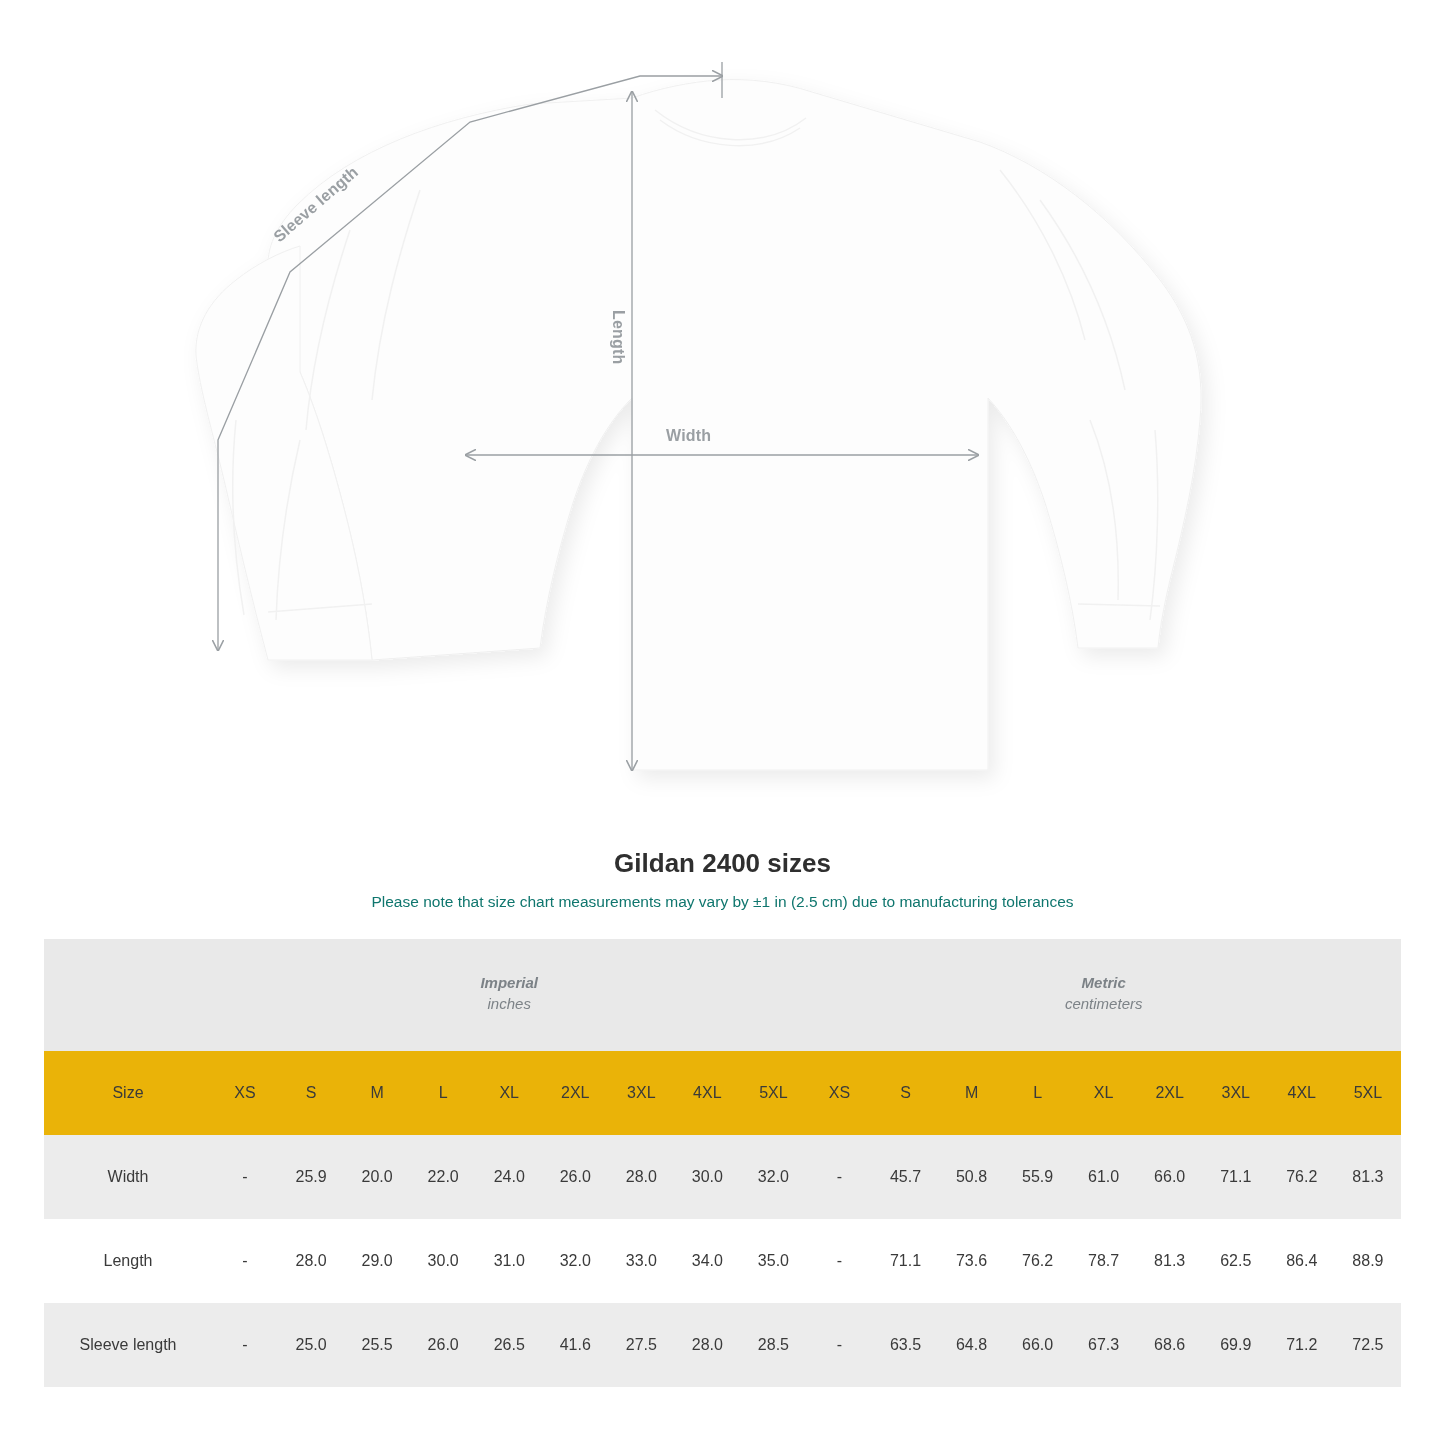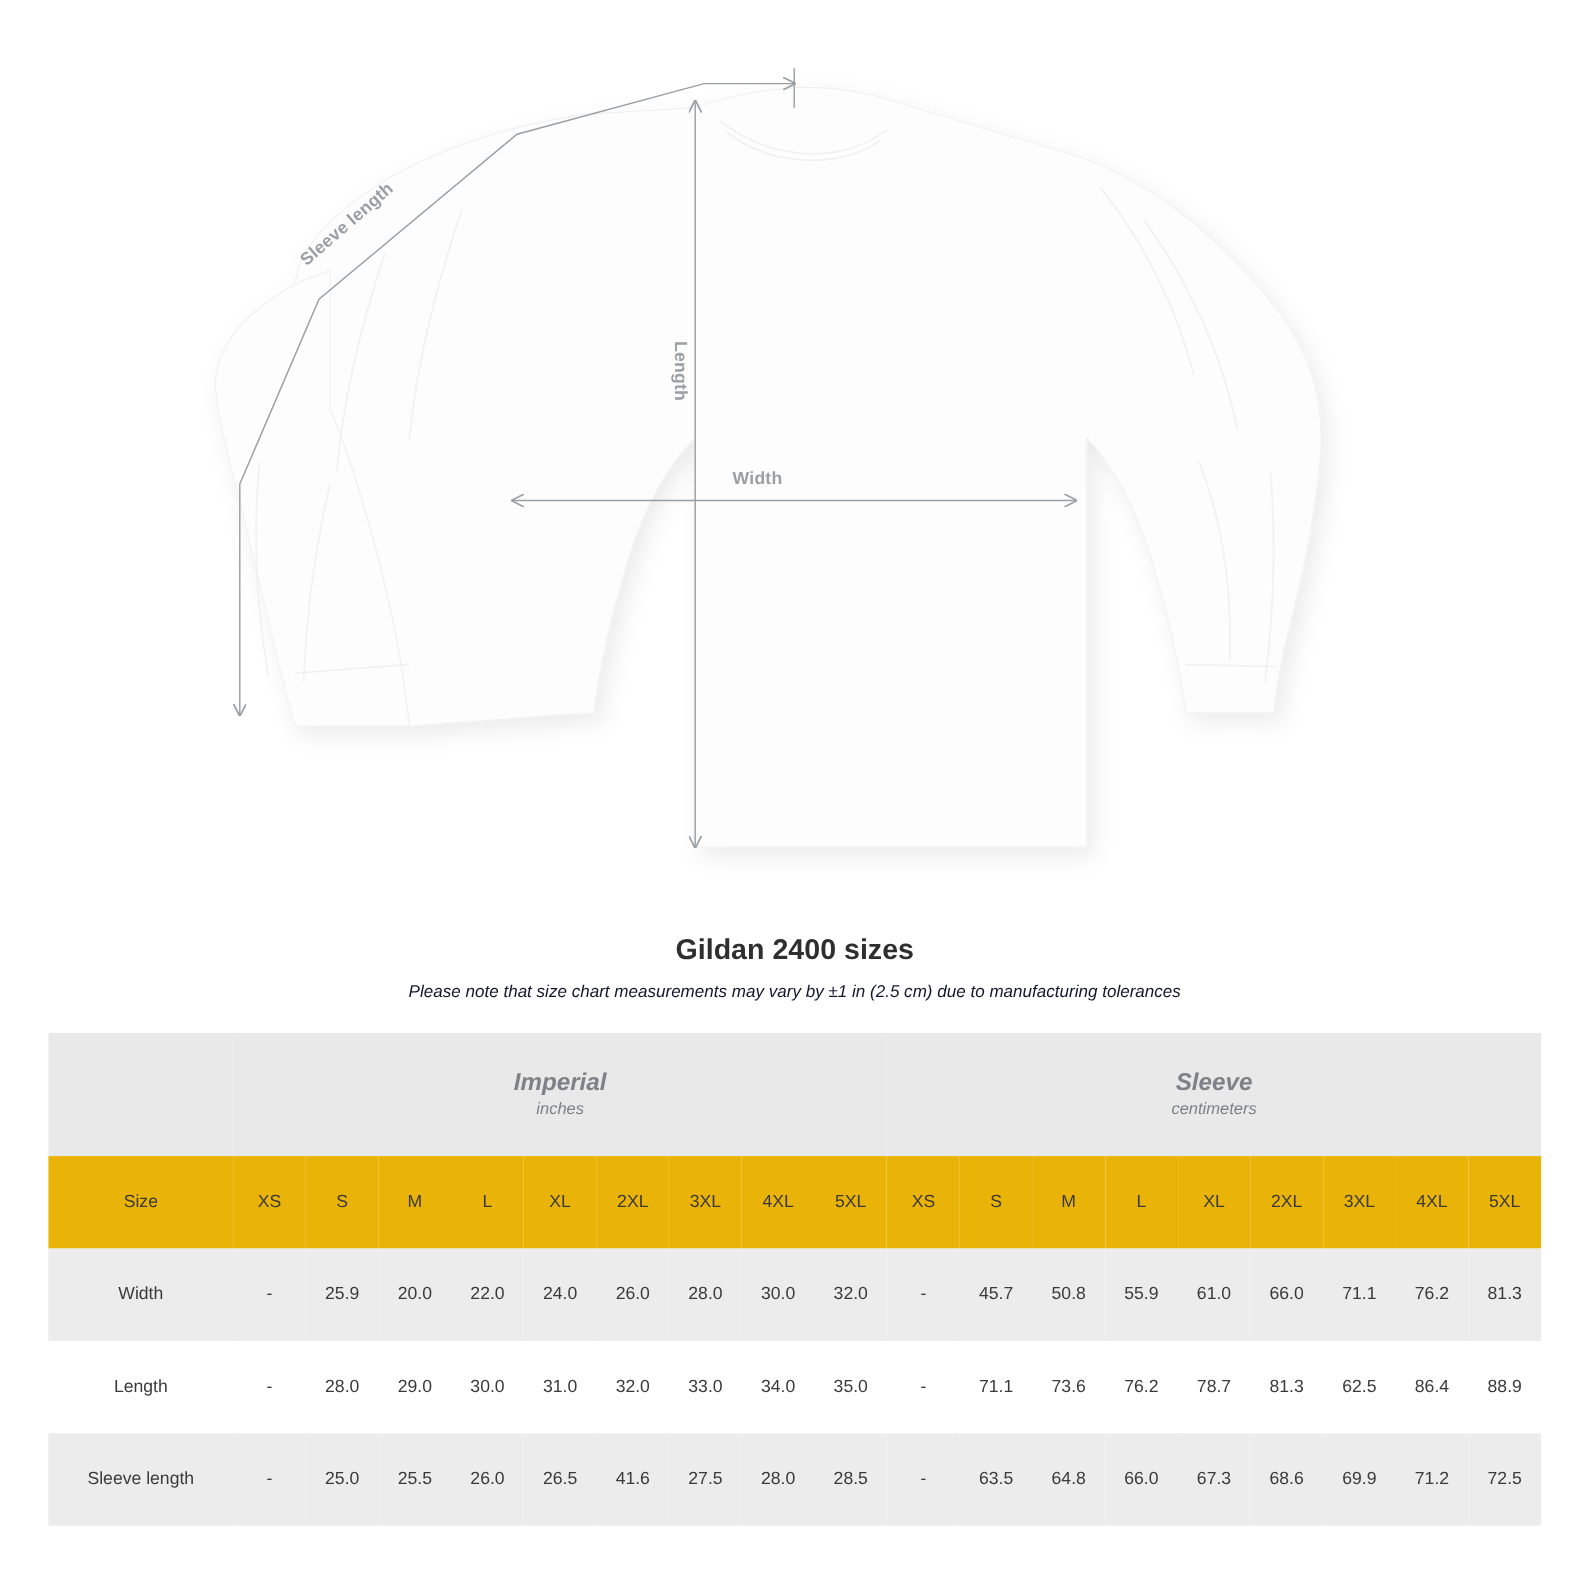--- a/index.html
+++ b/index.html
@@ -57,22 +57,21 @@
     margin-top: 28px;
   }
   .chart-title {
     font-size: 26px;
     font-weight: bold;
     color: #2f2f2f;
     margin: 0 0 14px 0;
   }
   .chart-note {
     font-size: 15.5px;
-    font-style: italic;
-    color: #0f172a;
+    color: #0f766e;
     margin: 0;
   }
 
   
   .table-wrap {
     margin: 28px 44px 0 44px;
   }
   table.size-table {
     width: 1357px;
     border-collapse: collapse;
@@ -86,21 +85,21 @@
     font-weight: normal;
     padding: 0;
     height: 84px;
     vertical-align: middle;
   }
   .unit-head {
     background: #e9e9e9;
     height: 112px;
   }
   .unit-head .unit-name {
-    font-size: 22px;
+    font-size: 15px;
     font-style: italic;
     font-weight: bold;
     color: #7c8287;
     line-height: 1.25;
   }
   .unit-head .unit-sub {
     font-size: 15px;
     font-style: italic;
     color: #7c8287;
     line-height: 1.5;
@@ -223,21 +222,21 @@
       <col span="9">
     </colgroup>
     <tbody>
       <tr class="unit-head">
         <td></td>
         <td colspan="9">
           <div class="unit-name">Imperial</div>
           <div class="unit-sub">inches</div>
         </td>
         <td colspan="9">
-          <div class="unit-name">Sleeve</div>
+          <div class="unit-name">Metric</div>
           <div class="unit-sub">centimeters</div>
         </td>
       </tr>
       <tr class="row-head">
         <td class="rowlabel">Size</td>
         <td>XS</td>
         <td>S</td>
         <td>M</td>
         <td>L</td>
         <td>XL</td>

